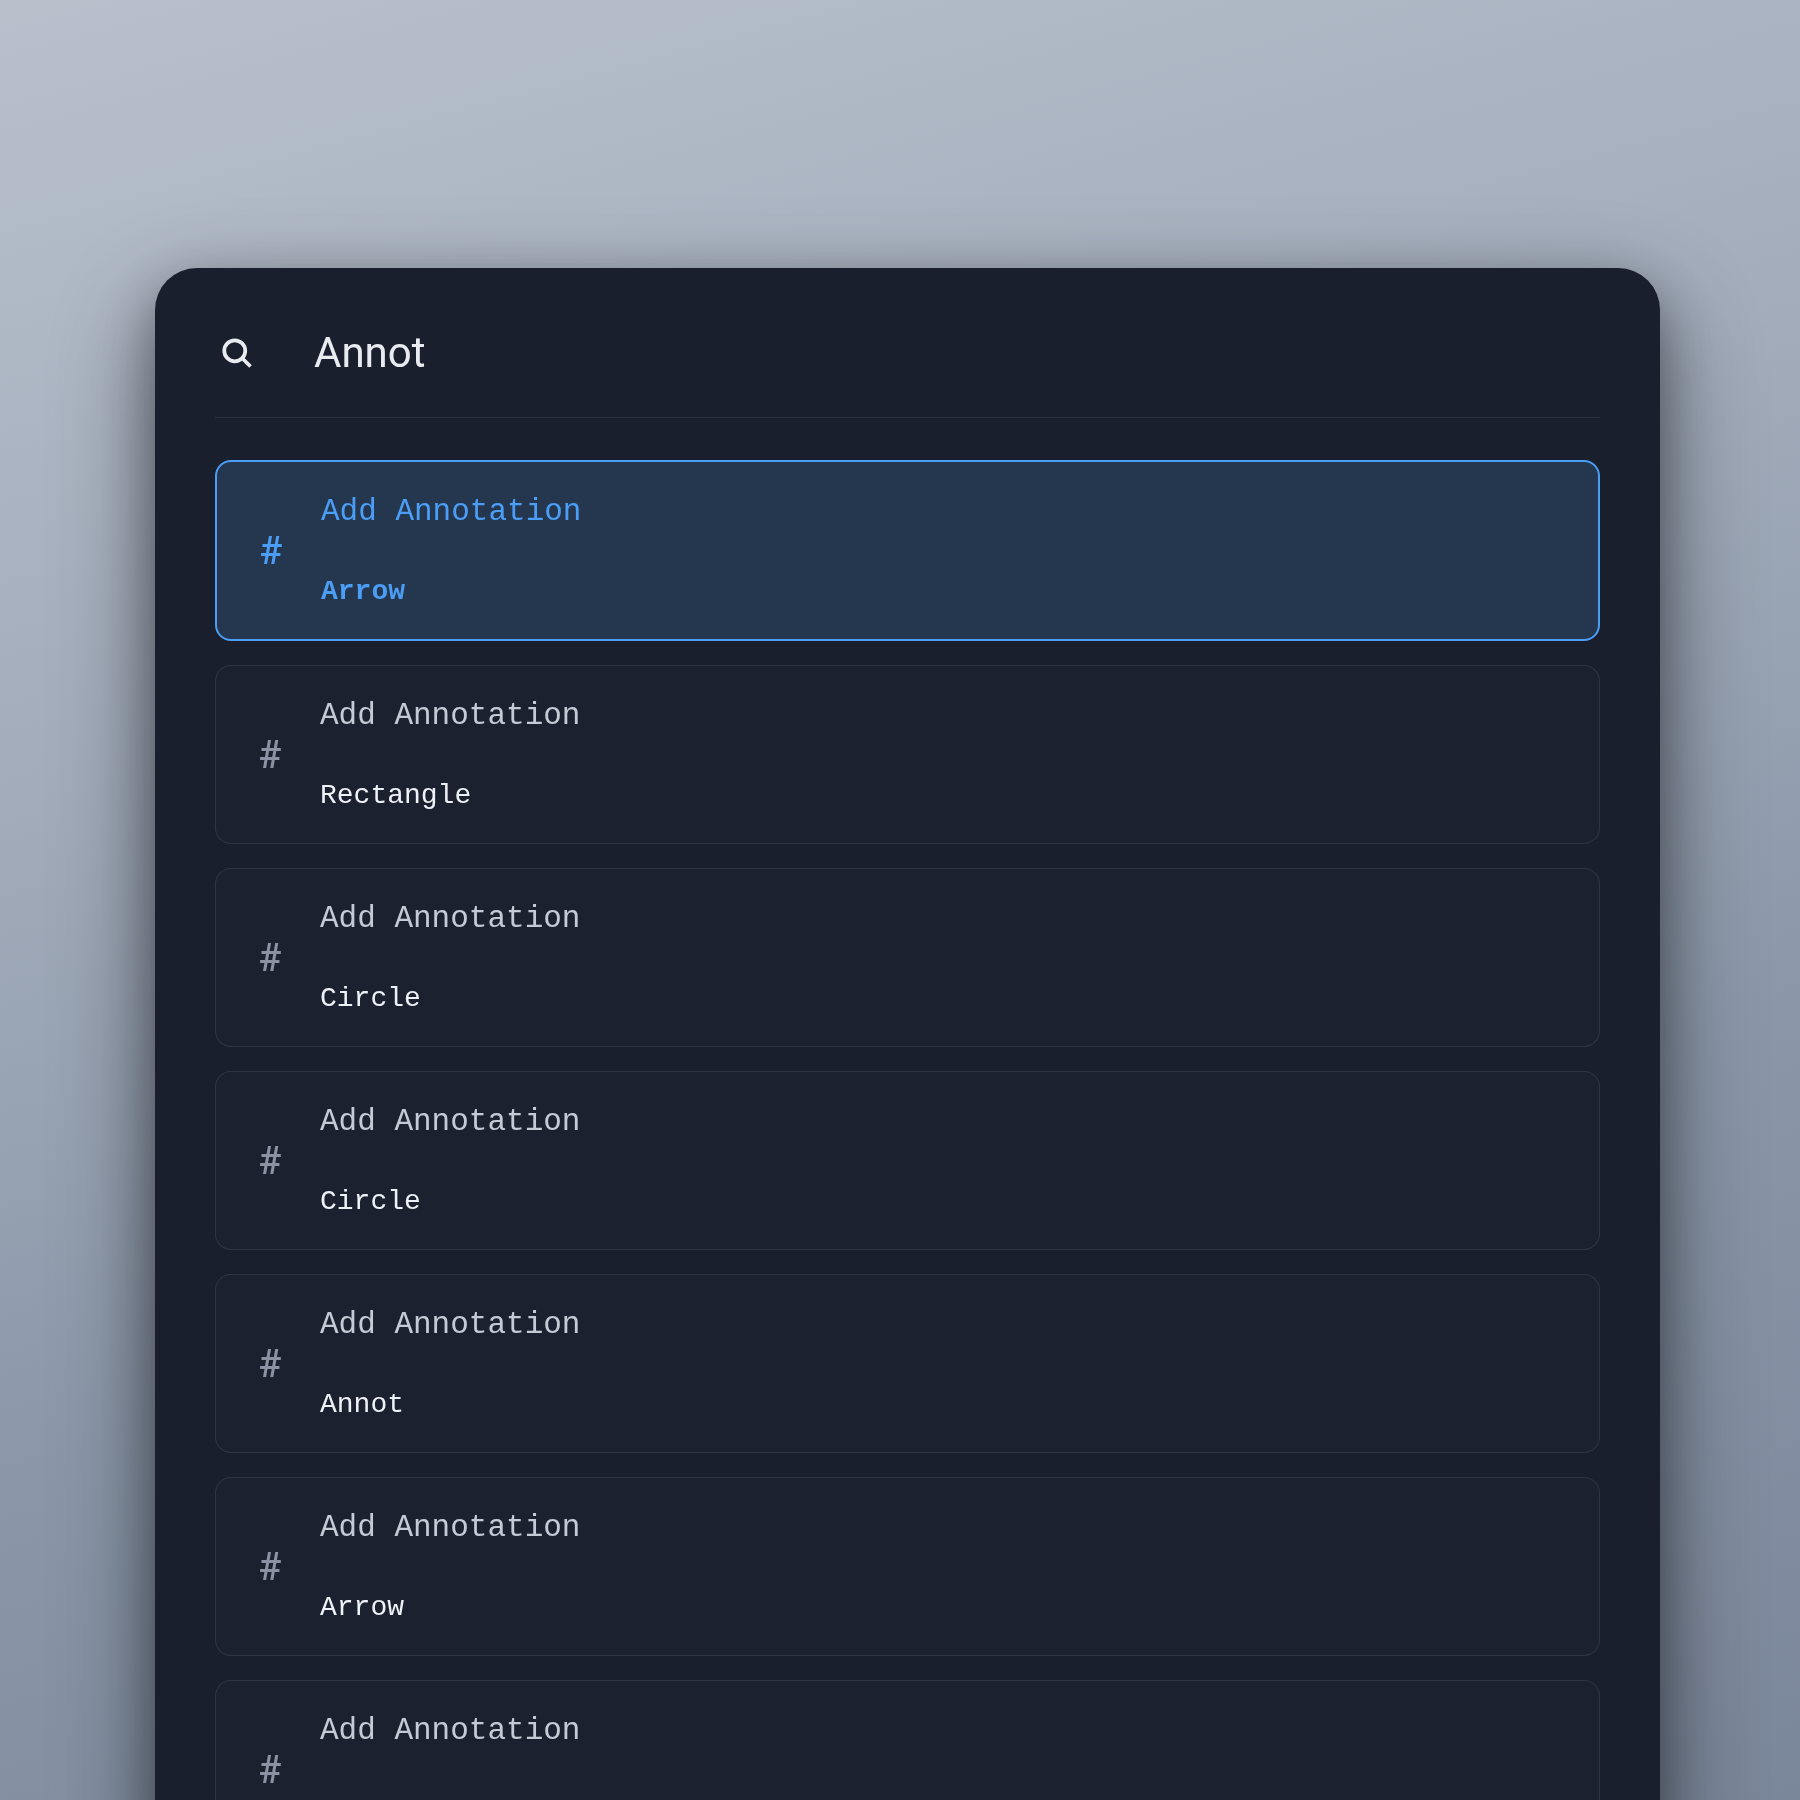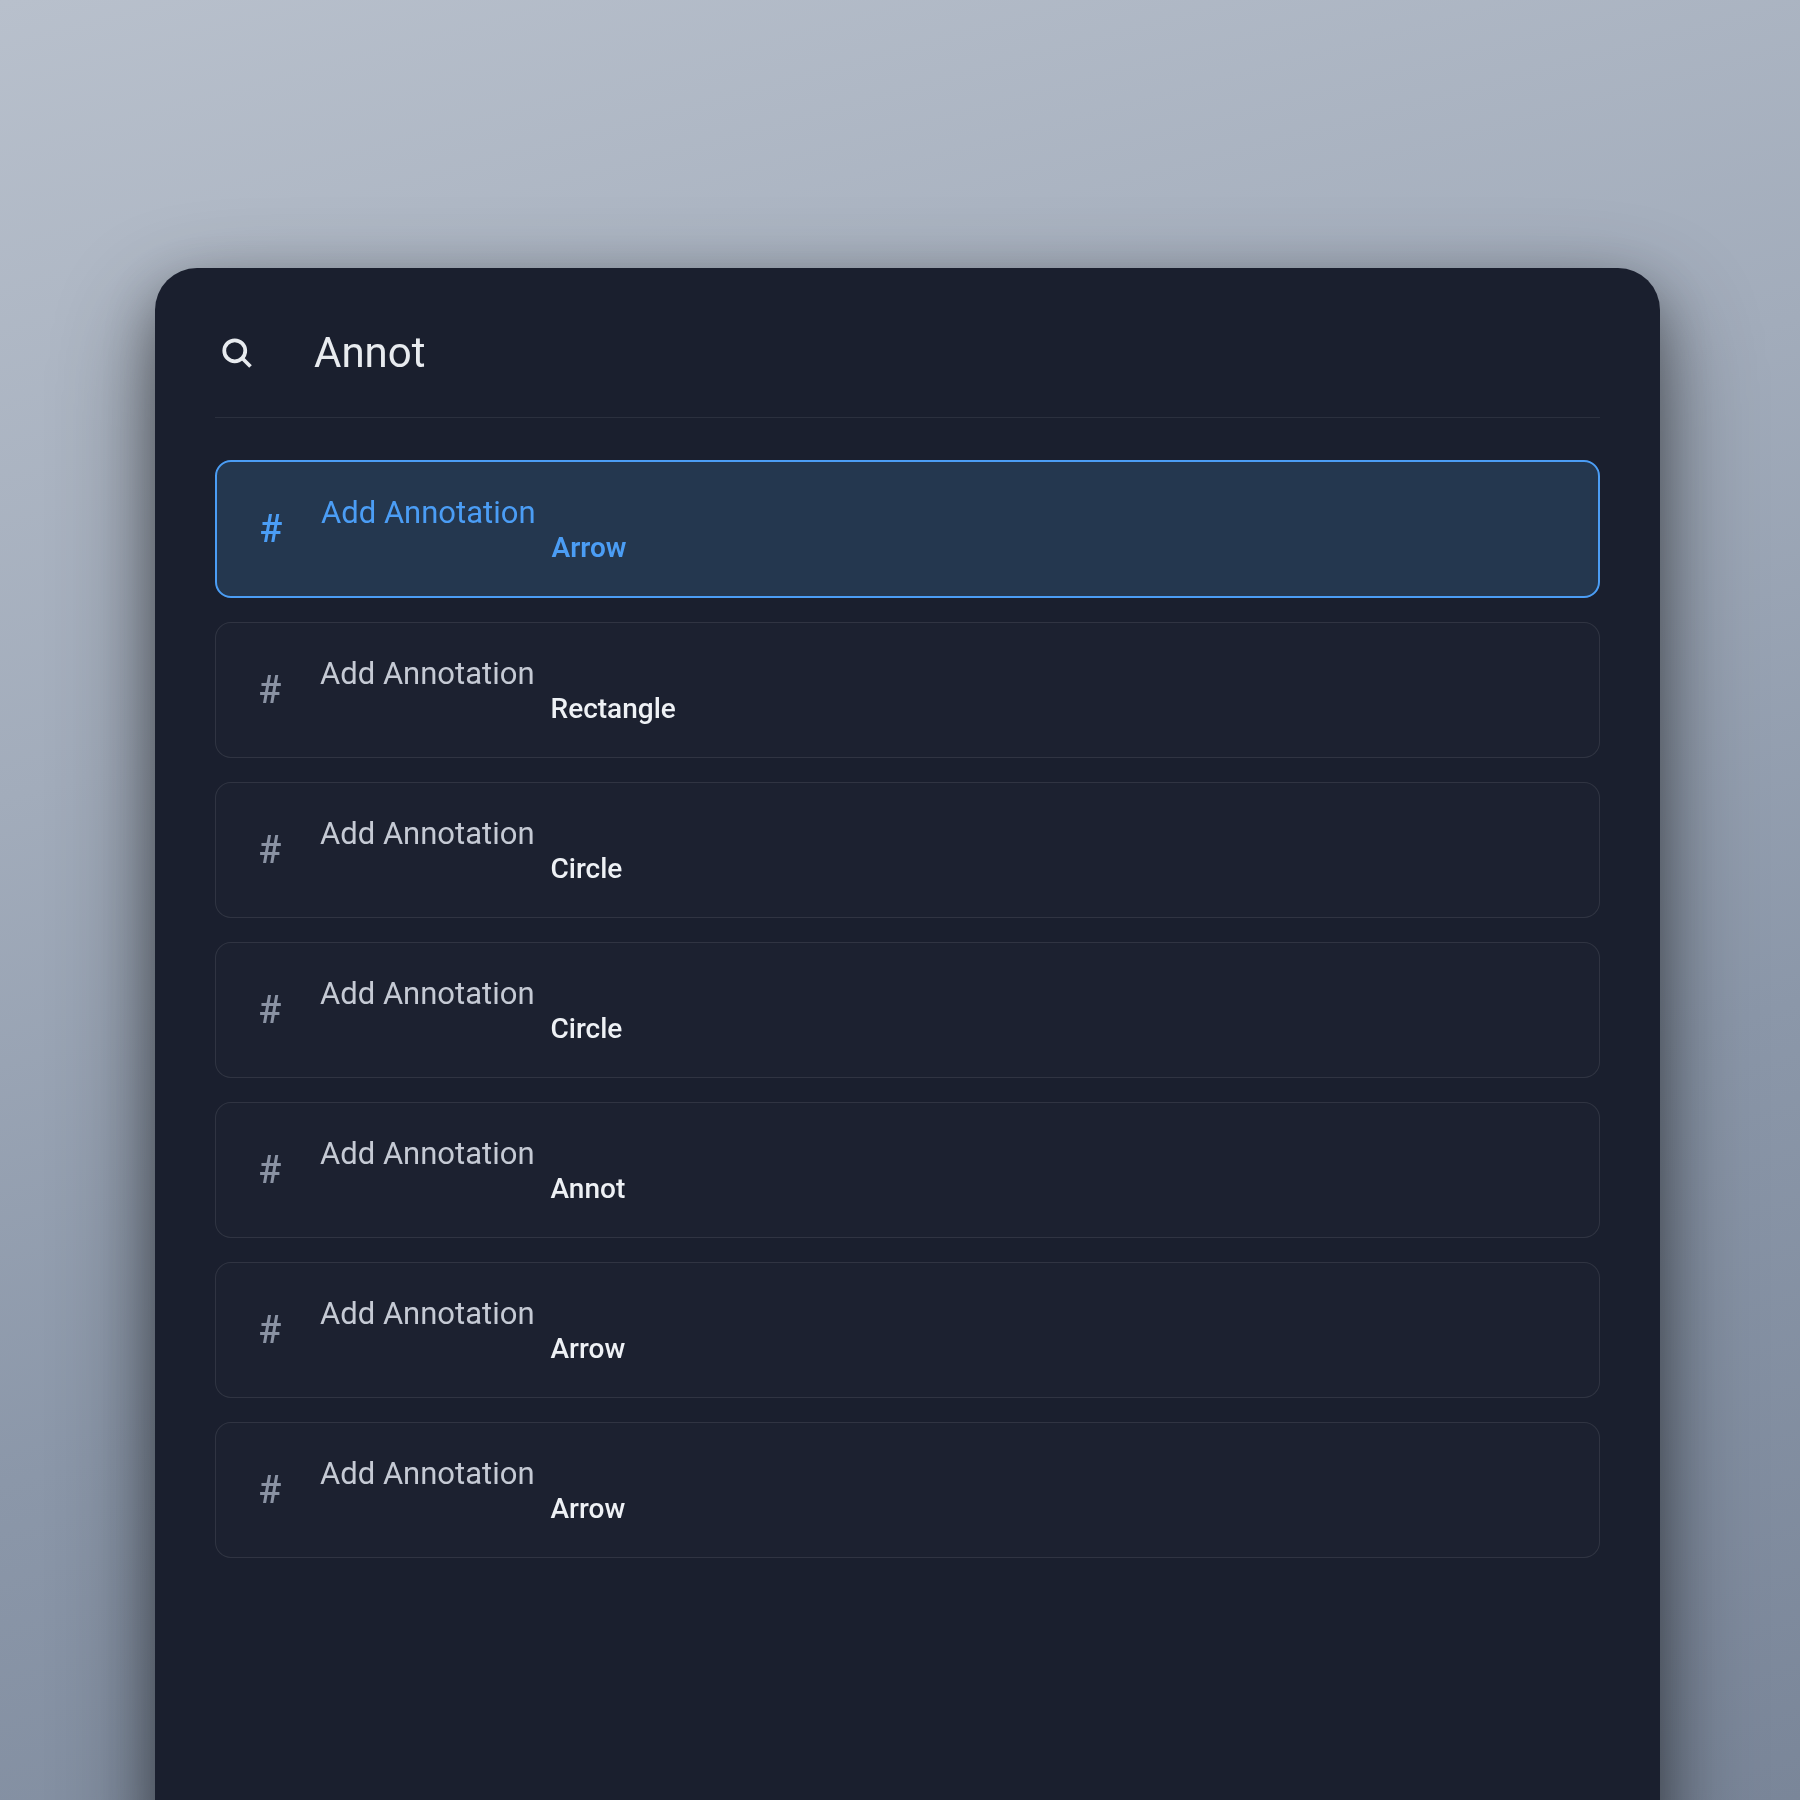--- a/index.html
+++ b/index.html
@@ -95,21 +95,23 @@
     text-align: center;
     flex-shrink: 0;
   }
   
   .result-item.selected .hash-icon {
     color: #4b9df5;
   }
   
   .result-text {
     display: flex;
-    gap: 16px;
+    flex-direction: column;
+    gap: 10px;
+    font-family: Liberation Mono, monospace;
   }
   
   .result-category {
     font-size: 31px;
     color: #c5cad4;
     font-weight: 400;
   }
   
   .result-item.selected .result-category {
     color: #4b9df5;

